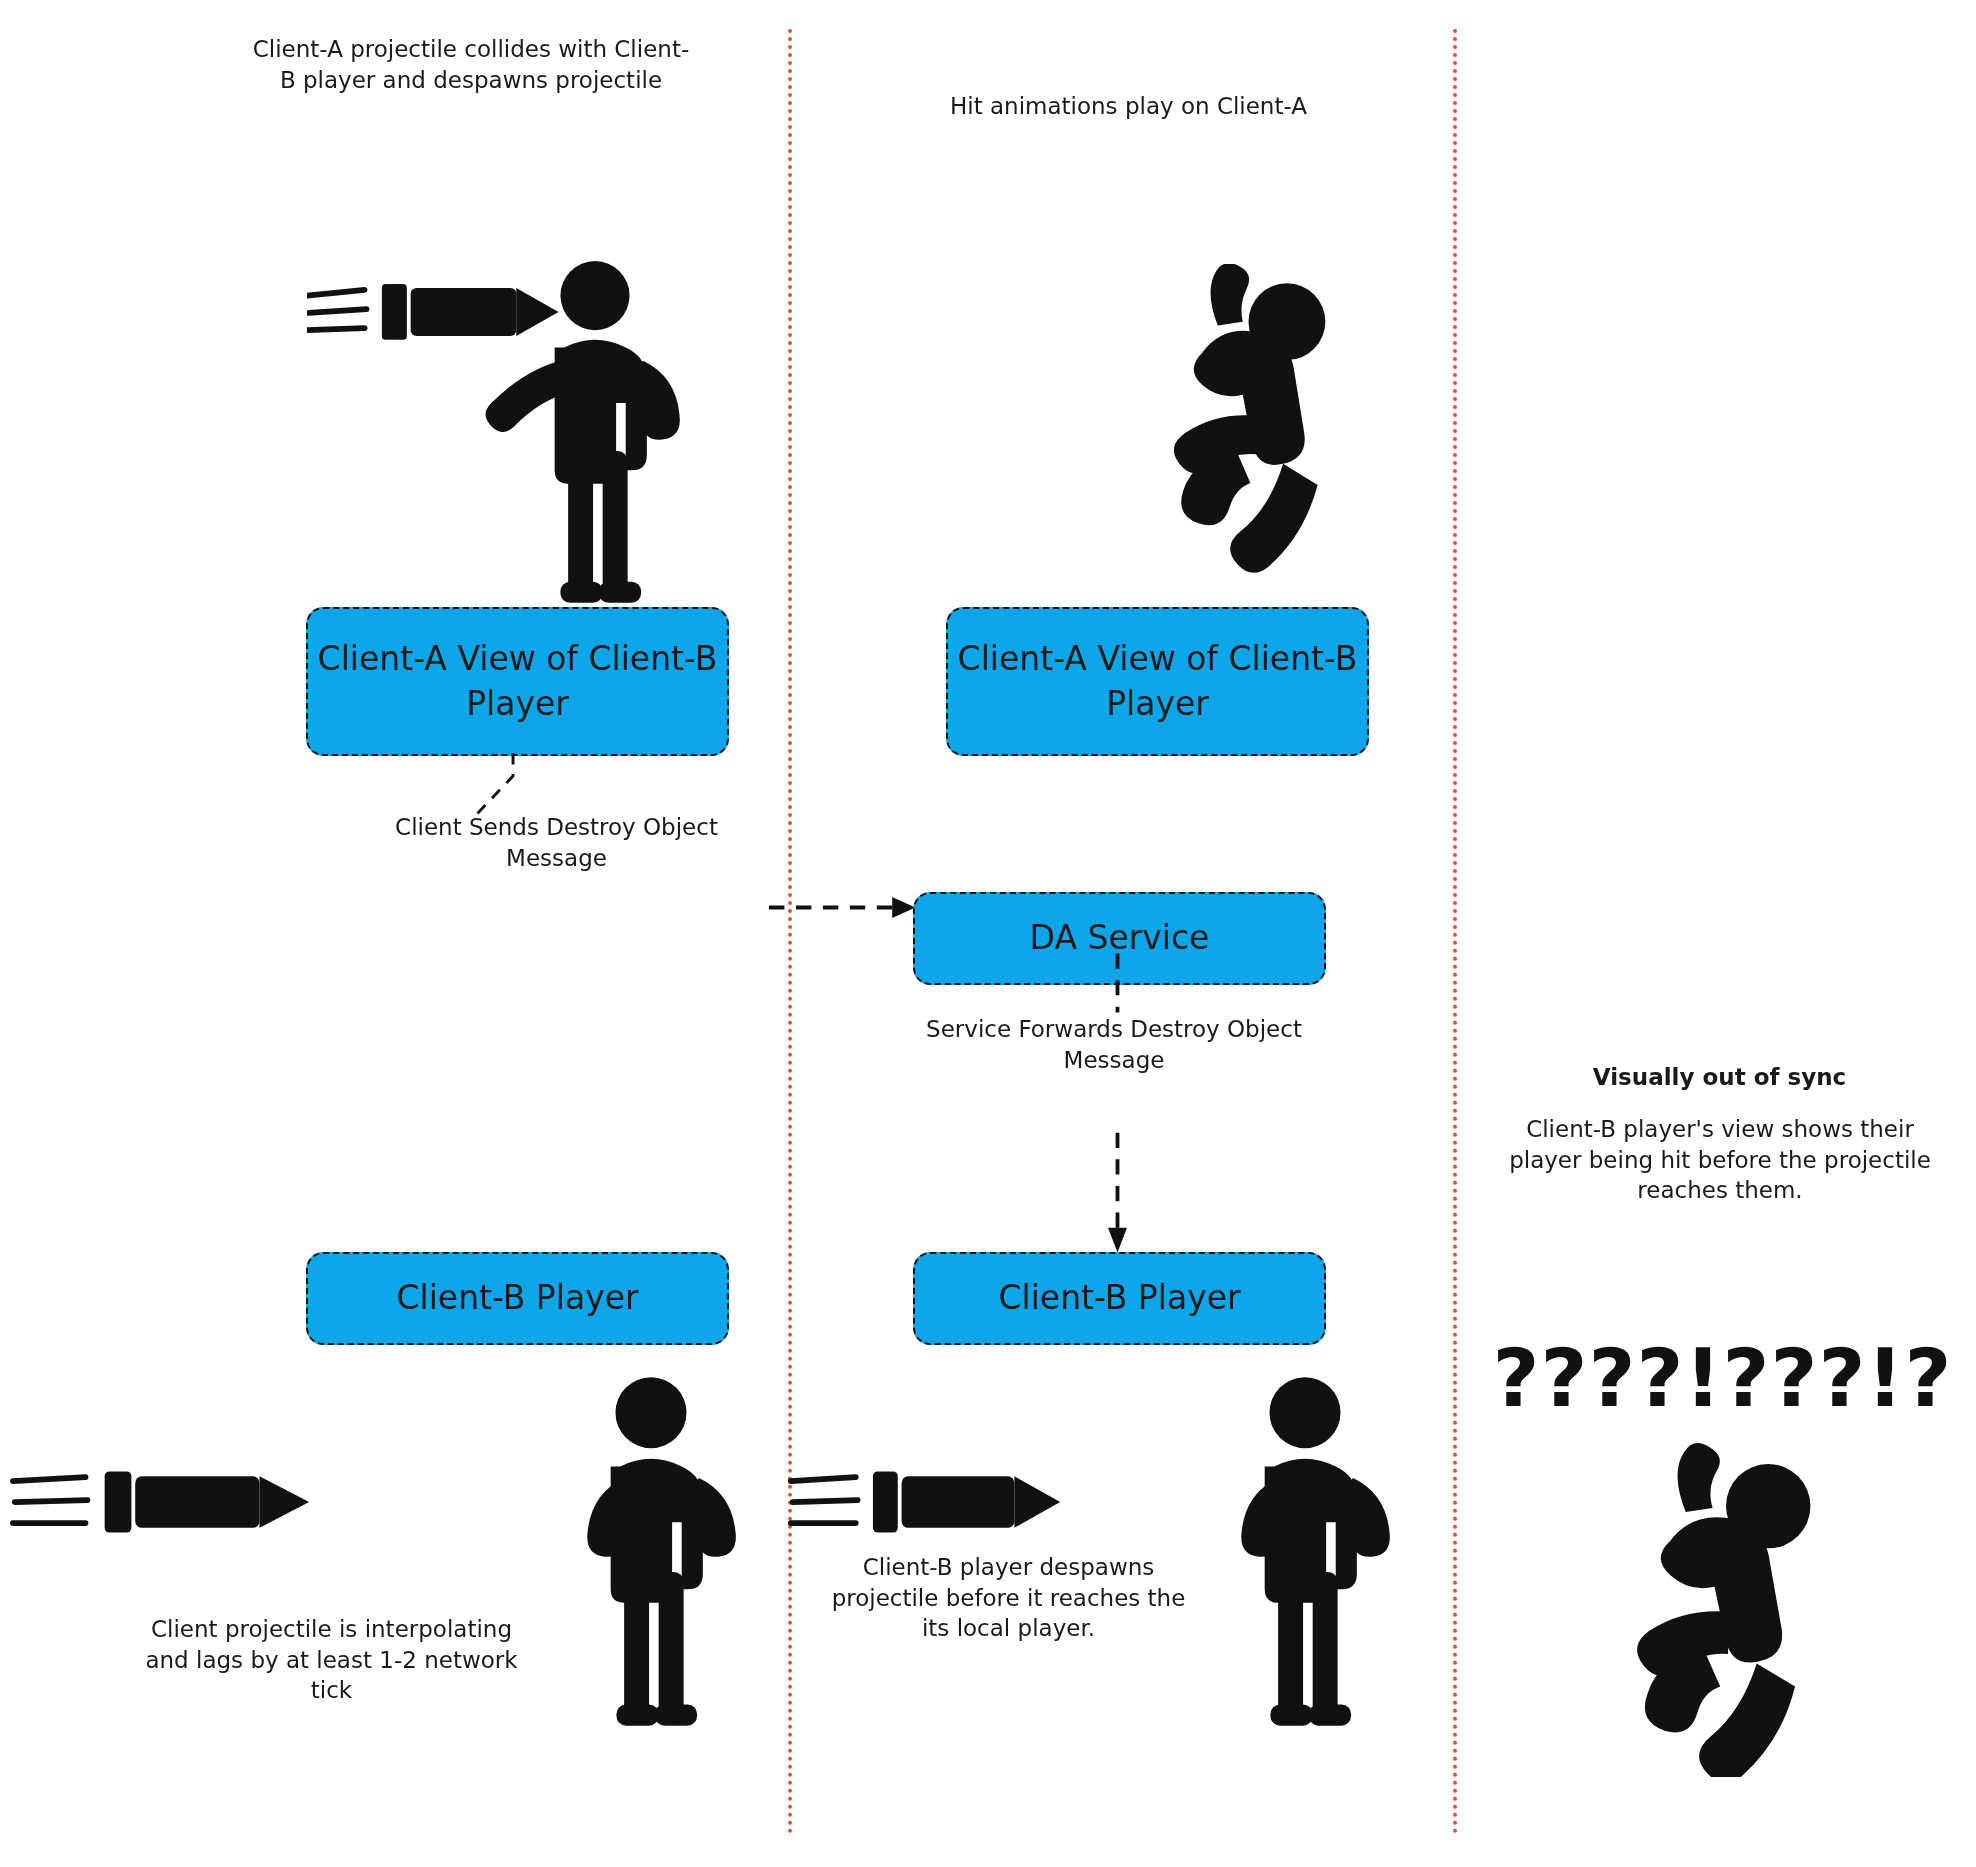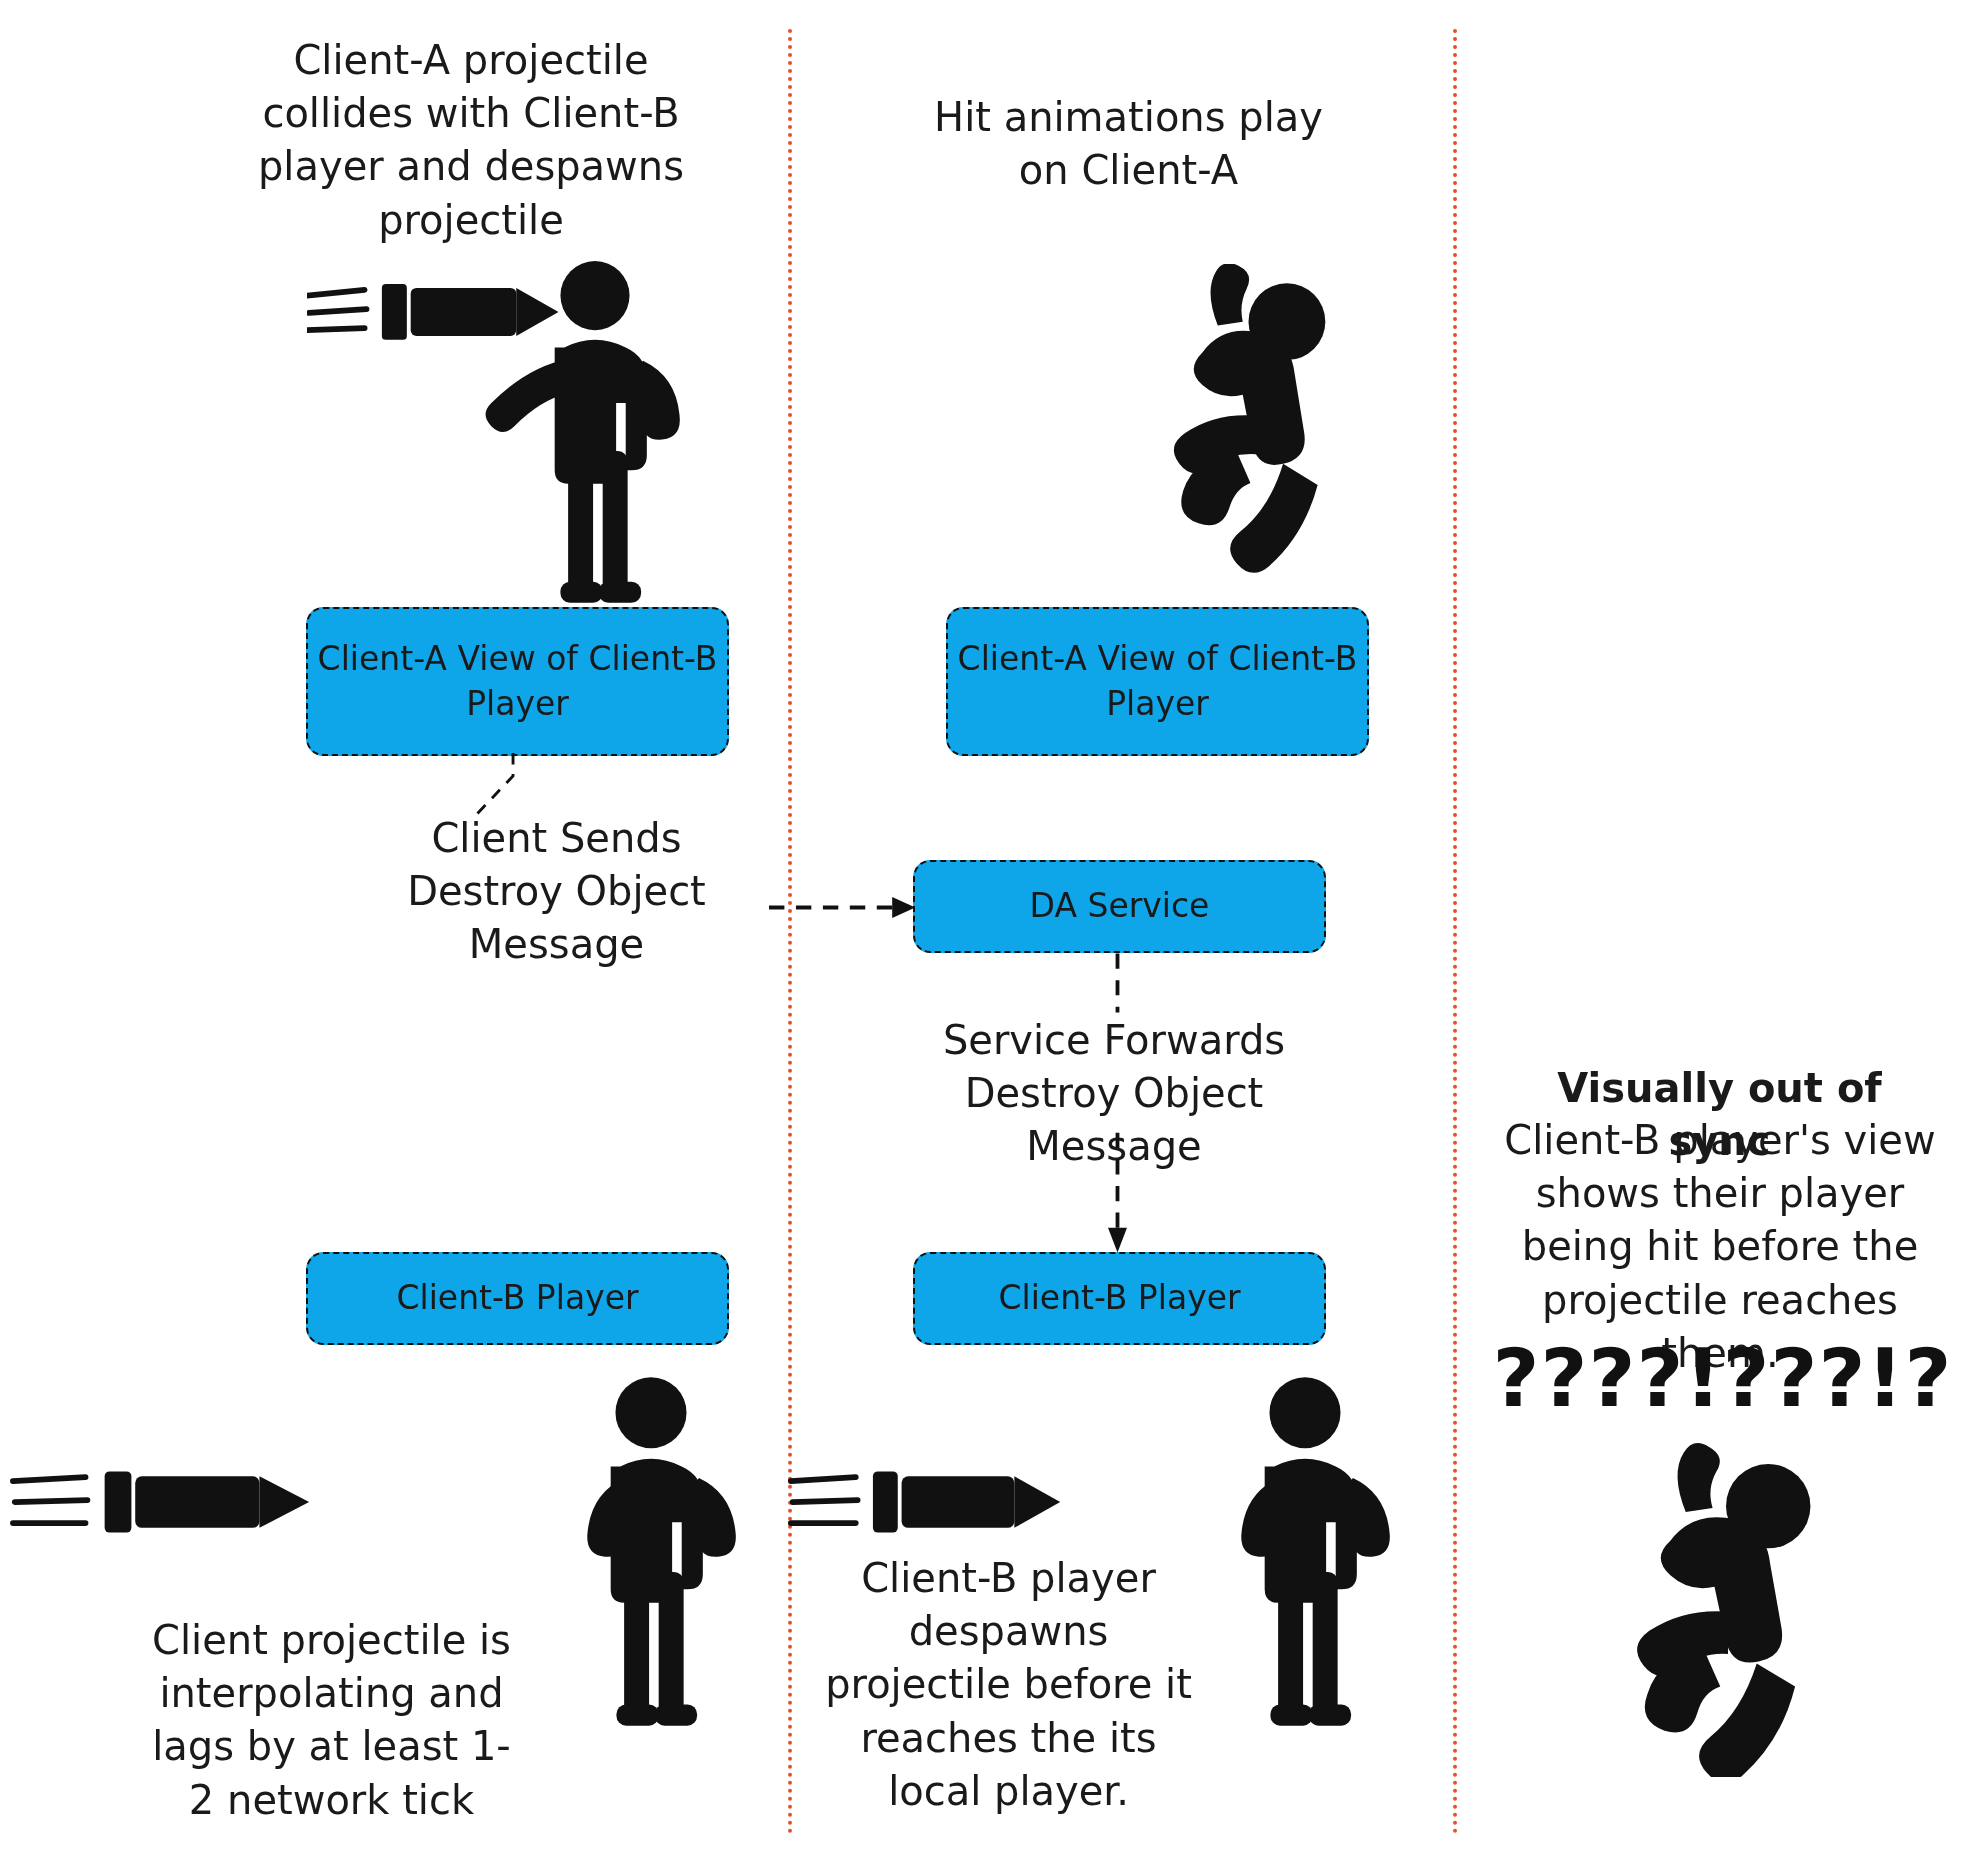--- a/index.html
+++ b/index.html
@@ -26,21 +26,21 @@
     bottom: 0;
     width: 0;
     border-left: 4.8px dotted #e8502a;
   }
   #divider-1 { left: 788px; top: 29px; height: 1806px; }
   #divider-2 { left: 1453px; top: 29px; height: 1806px; }
 
   .caption {
     position: absolute;
     text-align: center;
-    font-size: 40px;
+    font-size: 23px;
     line-height: 1.33;
     color: #1a1a1a;
     font-family: "DejaVu Sans", sans-serif;
   }
   .caption.bold { font-weight: bold; }
 
   .dashbox {
     position: absolute;
     border: 2.9px dashed #111111;
     border-radius: 17.3px;
@@ -153,21 +153,21 @@
 
   <div class="caption" style="left:355px; top:812px; width:403px;">Client Sends Destroy Object Message</div>
 
   <div class="connector" style="left:769px; top:893px;">
     <svg width="154" height="29" viewBox="0 0 160 30" xmlns="http://www.w3.org/2000/svg">
       <line x1="0" y1="15" x2="128" y2="15" stroke="#111" stroke-width="4" stroke-dasharray="16 12"></line>
       <path d="M128 4 L152 15 L128 26 Z" fill="#111"></path>
     </svg>
   </div>
 
-  <div class="dashbox" style="left:913px; top:860px; width:413px; height:93px;">
+  <div class="dashbox" style="left:913px; top:892px; width:413px; height:93px;">
     <span>DA Service</span>
   </div>
 
   <div class="connector" style="left:1108px; top:953px;">
     <svg width="19" height="60" viewBox="0 0 20 62" xmlns="http://www.w3.org/2000/svg">
       <line x1="10" y1="0" x2="10" y2="62" stroke="#111" stroke-width="4" stroke-dasharray="16 12"></line>
     </svg>
   </div>
 
   <div class="caption" style="left:874px; top:1014px; width:480px;">Service Forwards Destroy Object Message</div>

